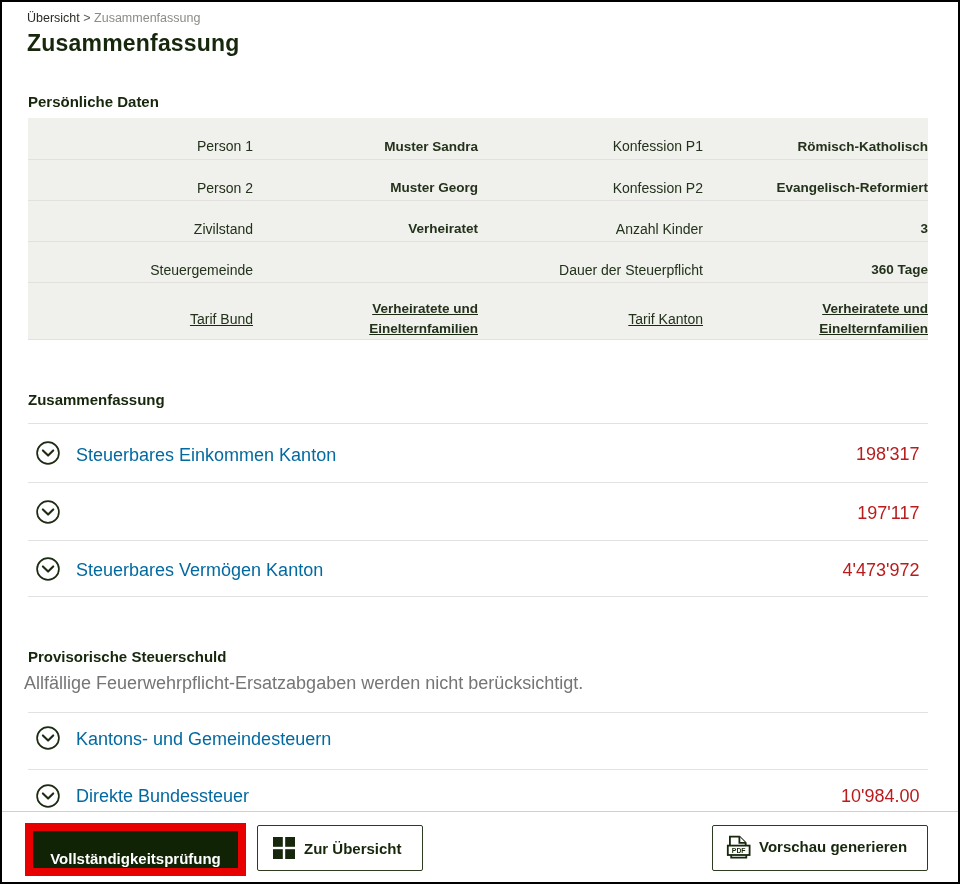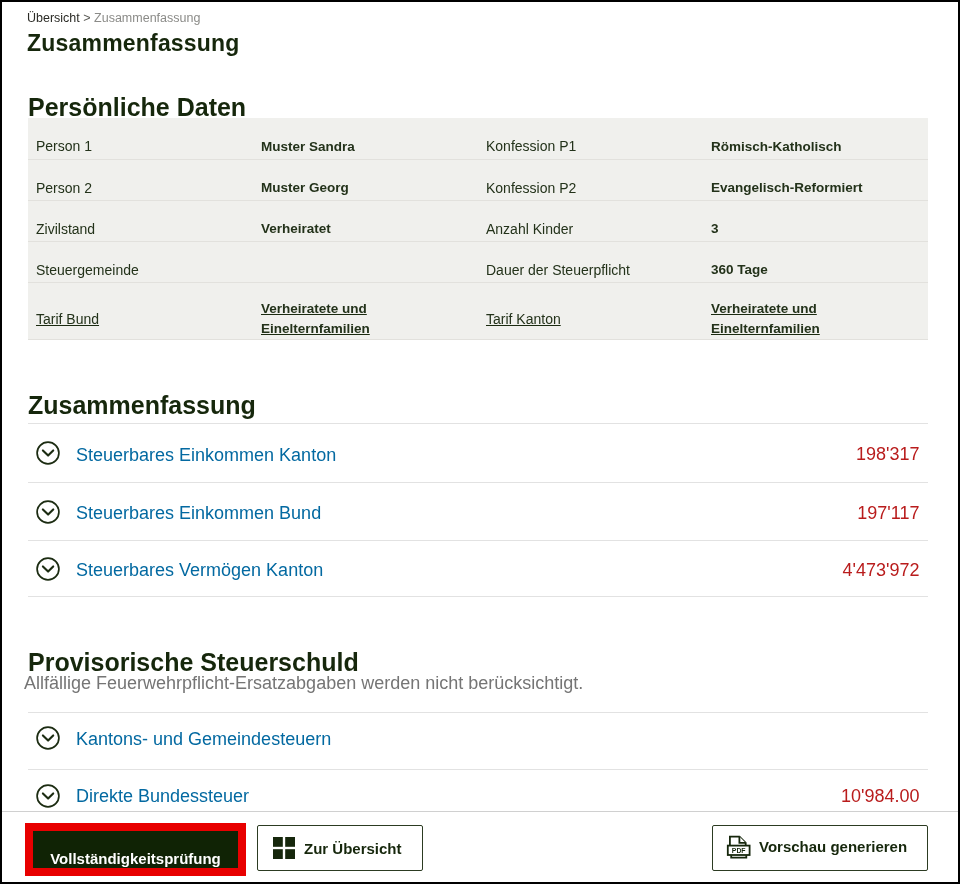--- a/index.html
+++ b/index.html
@@ -13,26 +13,26 @@
   }
   .frame {
     position:absolute; left:0; top:0; width:960px; height:884px;
     border:2px solid #000; pointer-events:none; z-index:50;
   }
   .abs { position:absolute; }
   .crumb { left:27px; top:11px; font-size:12.5px; color:#2b2b26; }
   .crumb .sep { color:#5a5a55; }
   .crumb .cur { color:#8b8b88; }
   .h1 { left:27px; top:30px; font-size:23px; font-weight:bold; color:#16270c; letter-spacing:0.2px; }
-  .h2 { font-size:25px; font-weight:bold; color:#16270c; left:28px; }
+  .h2 { font-size:15px; font-weight:bold; color:#16270c; left:28px; }
 
   table.data { position:absolute; left:28px; top:118px; width:900px;
     border-collapse:collapse; table-layout:fixed; font-size:14px; }
   table.data td { background:#f0f0ed; border-bottom:1px solid #e2e1dd;
-    padding:16px 0 0 8px; vertical-align:middle; width:225px; color:#23321a; }
+    padding:16px 0 0 8px; vertical-align:middle; width:225px; color:#23321a;text-align:right; }
   table.data tr { height:41px; }
   table.data tr.tall { height:52px;text-decoration:underline; }
   table.data td.v { font-weight:bold; font-size:13.5px; }
   table.data tr.tall td { line-height:20px; }
 
   .acc { position:absolute; left:28px; width:900px; }
   .row { position:relative; border-top:1px solid #e2e2e2; height:58px; }
   .r59 { height:59px; } .r57 { height:57px; }
   .row:last-child { border-bottom:1px solid #e2e2e2; }
   .row .ic { position:absolute; left:7.5px; top:50%; margin-top:-11.8px; }
@@ -107,21 +107,20 @@
           <path d="M6.9 9.4 L12.1 14.6 L17.2 9.4" fill="none" stroke="#1c2c12" stroke-width="2.1" stroke-linecap="round" stroke-linejoin="round"></path>
         </svg></span>
       <span class="lbl">Steuerbares Einkommen Kanton</span>
       <span class="val">198'317</span>
     </div>
     <div class="row">
       <span class="ic"><svg width="24" height="24" viewBox="0 0 24 24">
           <circle cx="12" cy="12" r="10.9" fill="none" stroke="#1c2c12" stroke-width="1.7"></circle>
           <path d="M6.9 9.4 L12.1 14.6 L17.2 9.4" fill="none" stroke="#1c2c12" stroke-width="2.1" stroke-linecap="round" stroke-linejoin="round"></path>
         </svg></span>
-      <span class="lbl">Steuerbares Einkommen Bund</span>
       <span class="val">197'117</span>
     </div>
     <div class="row r57">
       <span class="ic"><svg width="24" height="24" viewBox="0 0 24 24">
           <circle cx="12" cy="12" r="10.9" fill="none" stroke="#1c2c12" stroke-width="1.7"></circle>
           <path d="M6.9 9.4 L12.1 14.6 L17.2 9.4" fill="none" stroke="#1c2c12" stroke-width="2.1" stroke-linecap="round" stroke-linejoin="round"></path>
         </svg></span>
       <span class="lbl">Steuerbares Vermögen Kanton</span>
       <span class="val">4'473'972</span>
     </div>

